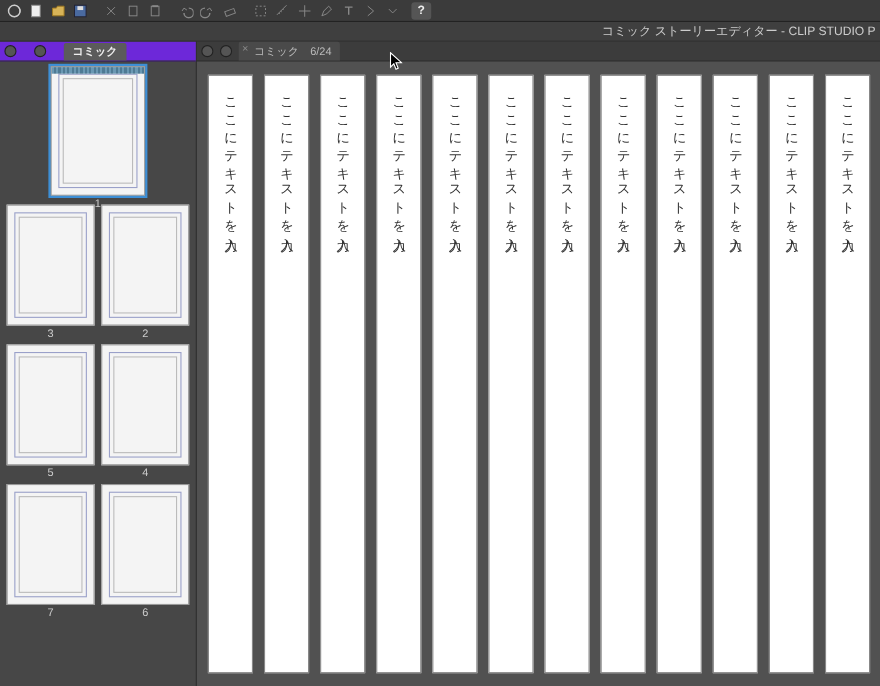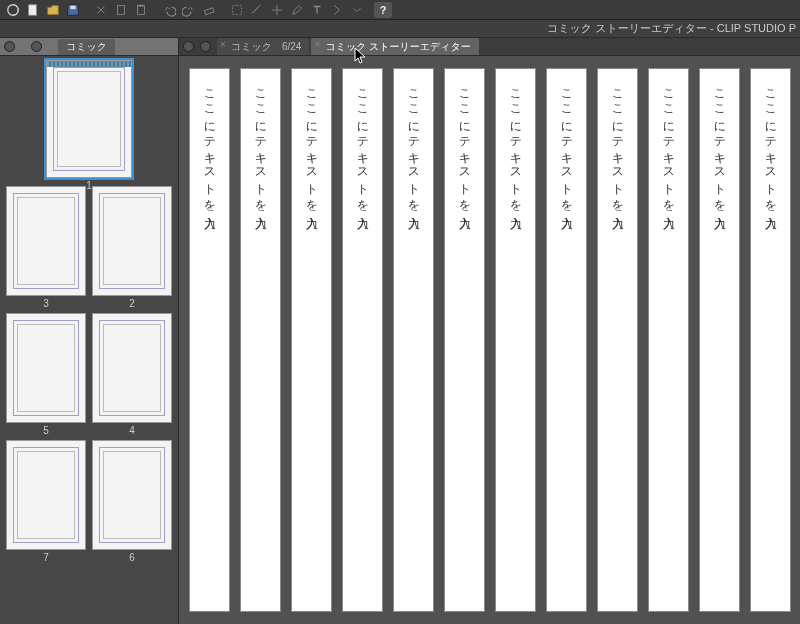--- a/index.html
+++ b/index.html
@@ -58,25 +58,26 @@
   }
   .sidebar {
     width: 184px;
     background: #474747;
     display: flex;
     flex-direction: column;
     border-right: 1px solid #2a2a2a;
   }
   .sidebar-tab {
     height: 18px;
-    background: #737373;
+    background: #6d28d9;
     display: flex; align-items: center;
     padding-left: 4px;
     gap: 16px;
     border-bottom: 1px solid #2a2a2a;
+    font-weight: bold;
   }
   .sidebar-tab .winctl {
     width: 11px; height: 11px;
     border-radius: 50%;
     background: #555;
     border: 1px solid #222;
     display: inline-block;
   }
   .sidebar-tab .label {
     background: #5b5b5b;
@@ -377,21 +378,20 @@
   </div>
 
   <div class="divider"></div>
 
   <div class="canvas-area">
     <div class="canvas-tabs">
       <span class="winctl"></span>
       <span class="winctl"></span>
       <div id="doc-tabs" style="display:flex;gap:2px">
           <div class="ctab">コミック　6/24</div>
-          <div class="ctab active">コミック ストーリーエディター</div>
         </div>
     </div>
     <div class="canvas-body">
       <div class="story-strip" id="story-strip">
           <div class="story-col">
             <div class="vtext">ここにテキストを入力</div>
           </div>
           <div class="story-col">
             <div class="vtext">ここにテキストを入力</div>
           </div>

